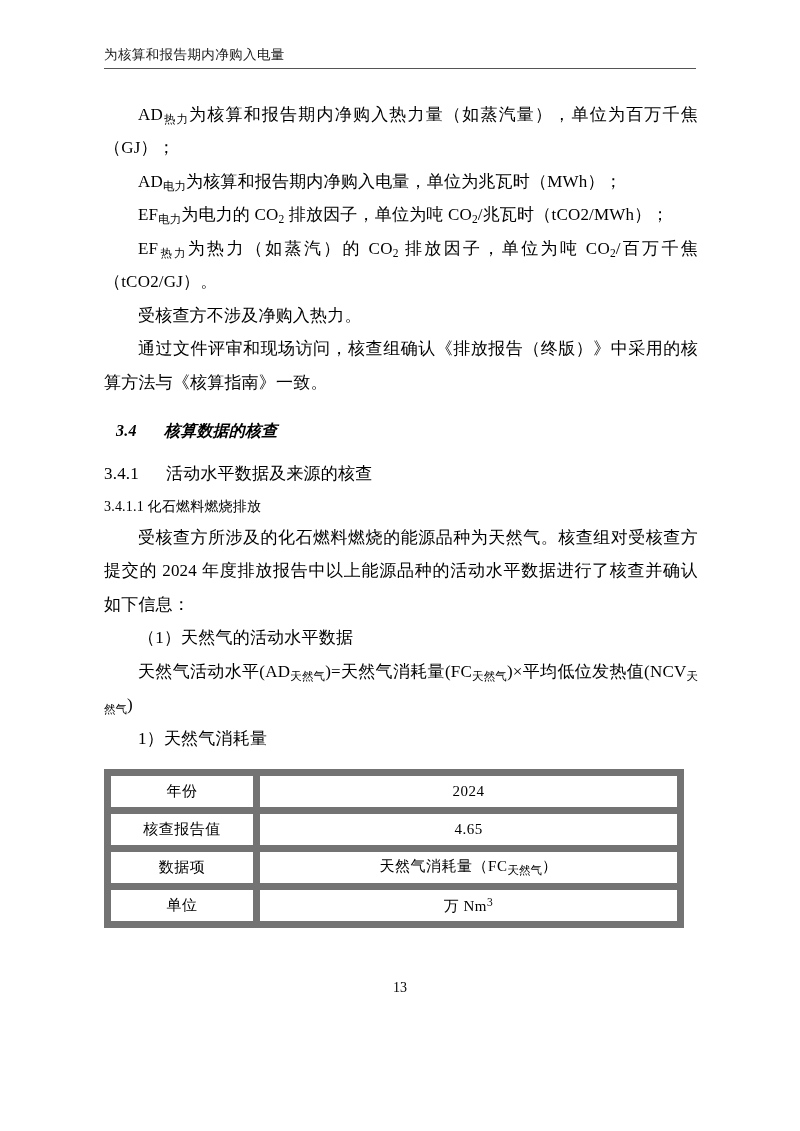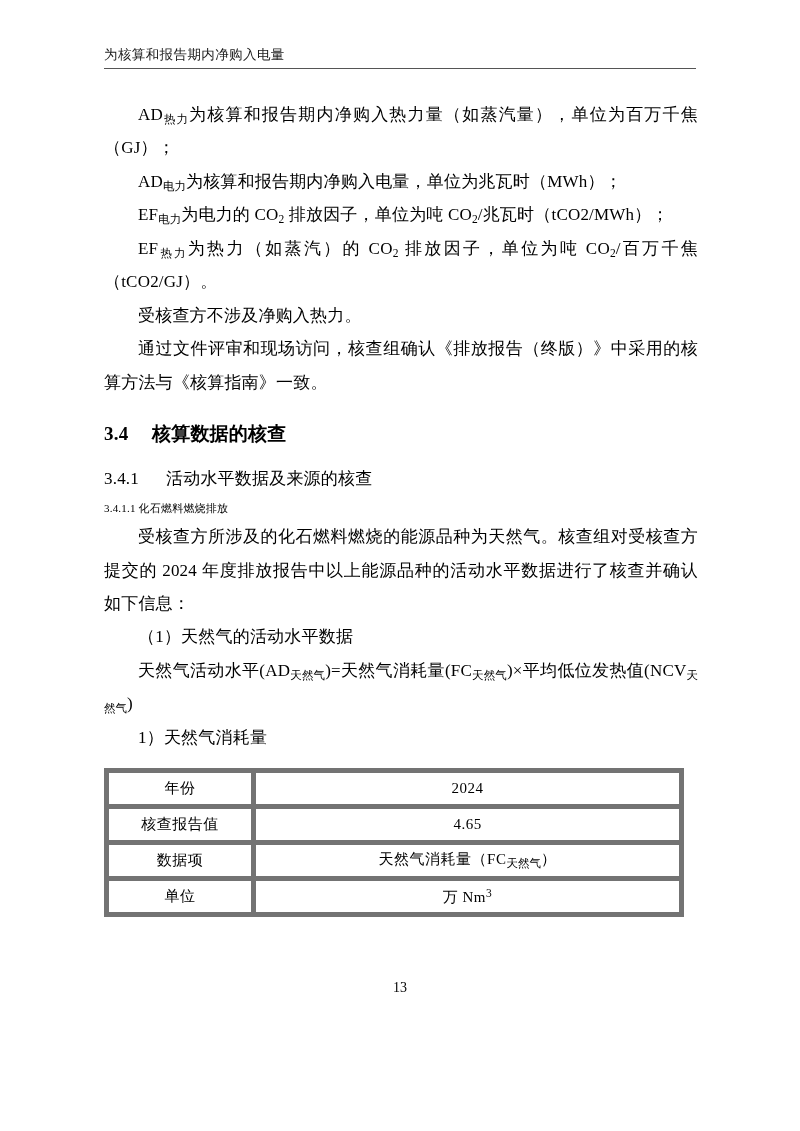--- a/index.html
+++ b/index.html
@@ -55,54 +55,55 @@
     letter-spacing: 0;
   }
   .sup {
     font-size: 11.5px;
     vertical-align: 0.45em;
   }
   .lat {
     font-family: "Liberation Serif", "DejaVu Serif", serif;
   }
   h2.h-num {
-    margin: 22px 0 4px 0;
-    font-size: 19px;
+    margin: 22px 0 4px 12px;
+    font-size: 16px;
     font-weight: bold;
     font-family: "Liberation Sans", sans-serif;
     letter-spacing: 0.2px;
+    font-style: italic;
   }
   h2.h-num .numpart {
     display: inline-block;
     min-width: 48px;
   }
   h3.h-num {
     margin: 20px 0 4px 0;
     font-size: 17px;
     font-weight: normal;
     font-family: "Liberation Sans", sans-serif;
     letter-spacing: 0.2px;
   }
   h3.h-num .numpart {
     display: inline-block;
     min-width: 62px;
   }
   p.h4 {
     margin: 8px 0 0 0;
-    font-size: 11px;
+    font-size: 14px;
     line-height: 1.97;
   }
   table.data {
     margin-top: 14px;
     border-collapse: collapse;
     width: 580px;
     table-layout: fixed;
   }
   table.data td {
-    border: 5px solid #737373;
+    border: 7px solid #737373;
     height: 29px;
     font-size: 15px;
     text-align: center;
     vertical-align: middle;
     letter-spacing: 0.5px;
   }
   table.data td.col1 { width: 140px; }
   .pagenum {
     position: absolute;
     left: 0;

